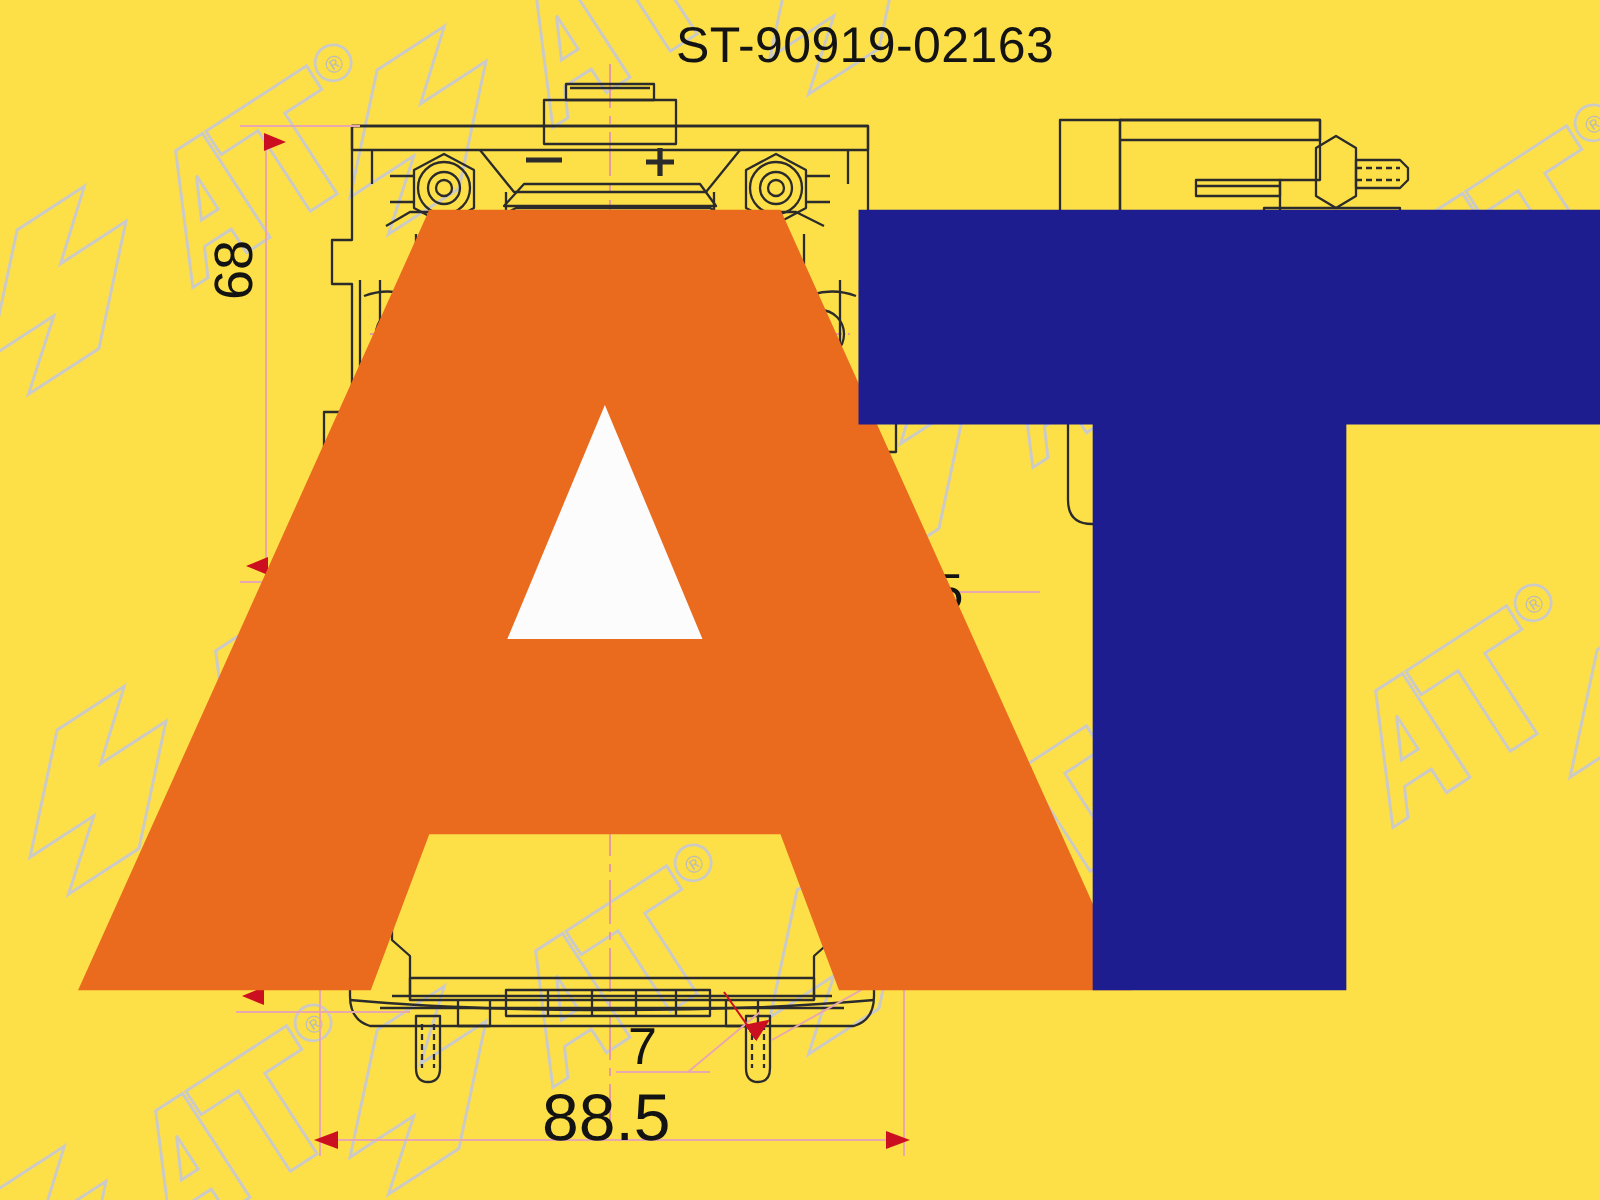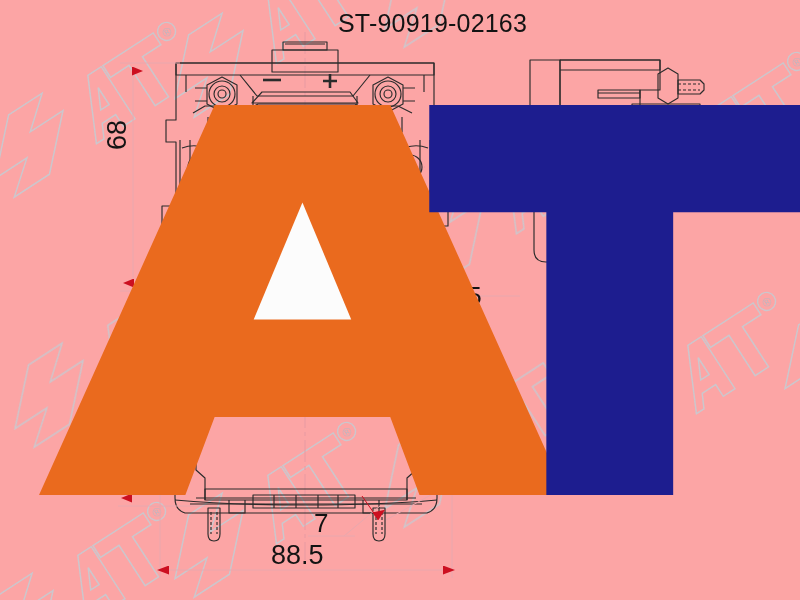--- a/index.html
+++ b/index.html
@@ -4,21 +4,21 @@
 <style>
   html, body {
     margin: 0;
     padding: 0;
     background: #ffffff;
   }
   #page {
     position: relative;
     width: 800px;
     height: 600px;
-    background: #fca5a5;
+    background: #fde047;
     overflow: hidden;
     font-family: "Liberation Sans", sans-serif;
   }
   #page svg {
     position: absolute;
     top: 0; left: 0;
     width: 800px;
     height: 600px;
   }
   .layer { position: absolute; top:0; left:0; width:800px; height:600px; }
@@ -45,21 +45,21 @@
   }
   #dim-50 {
     left: 104px; top: 413px;
     font-size: 27px;
     transform: rotate(-90deg);
     transform-origin: left top;
   }
   #dim-dia5 { left: 447px; top: 283px; font-size: 26px; }
   #dim-m4   { left: 483px; top: 452px; font-size: 26px; }
   #dim-7    { left: 314px; top: 510px; font-size: 26px; }
-  #dim-885  { left: 271px; top: 542px; font-size: 27px; }
+  #dim-885  { left: 271px; top: 542px; font-size: 33px; }
 
   
   #brand-logo {
     position: absolute;
     right: 8px; top: 4px;
     width: 82px; height: 44px;
   }
 </style>
 </head>
 <body>

